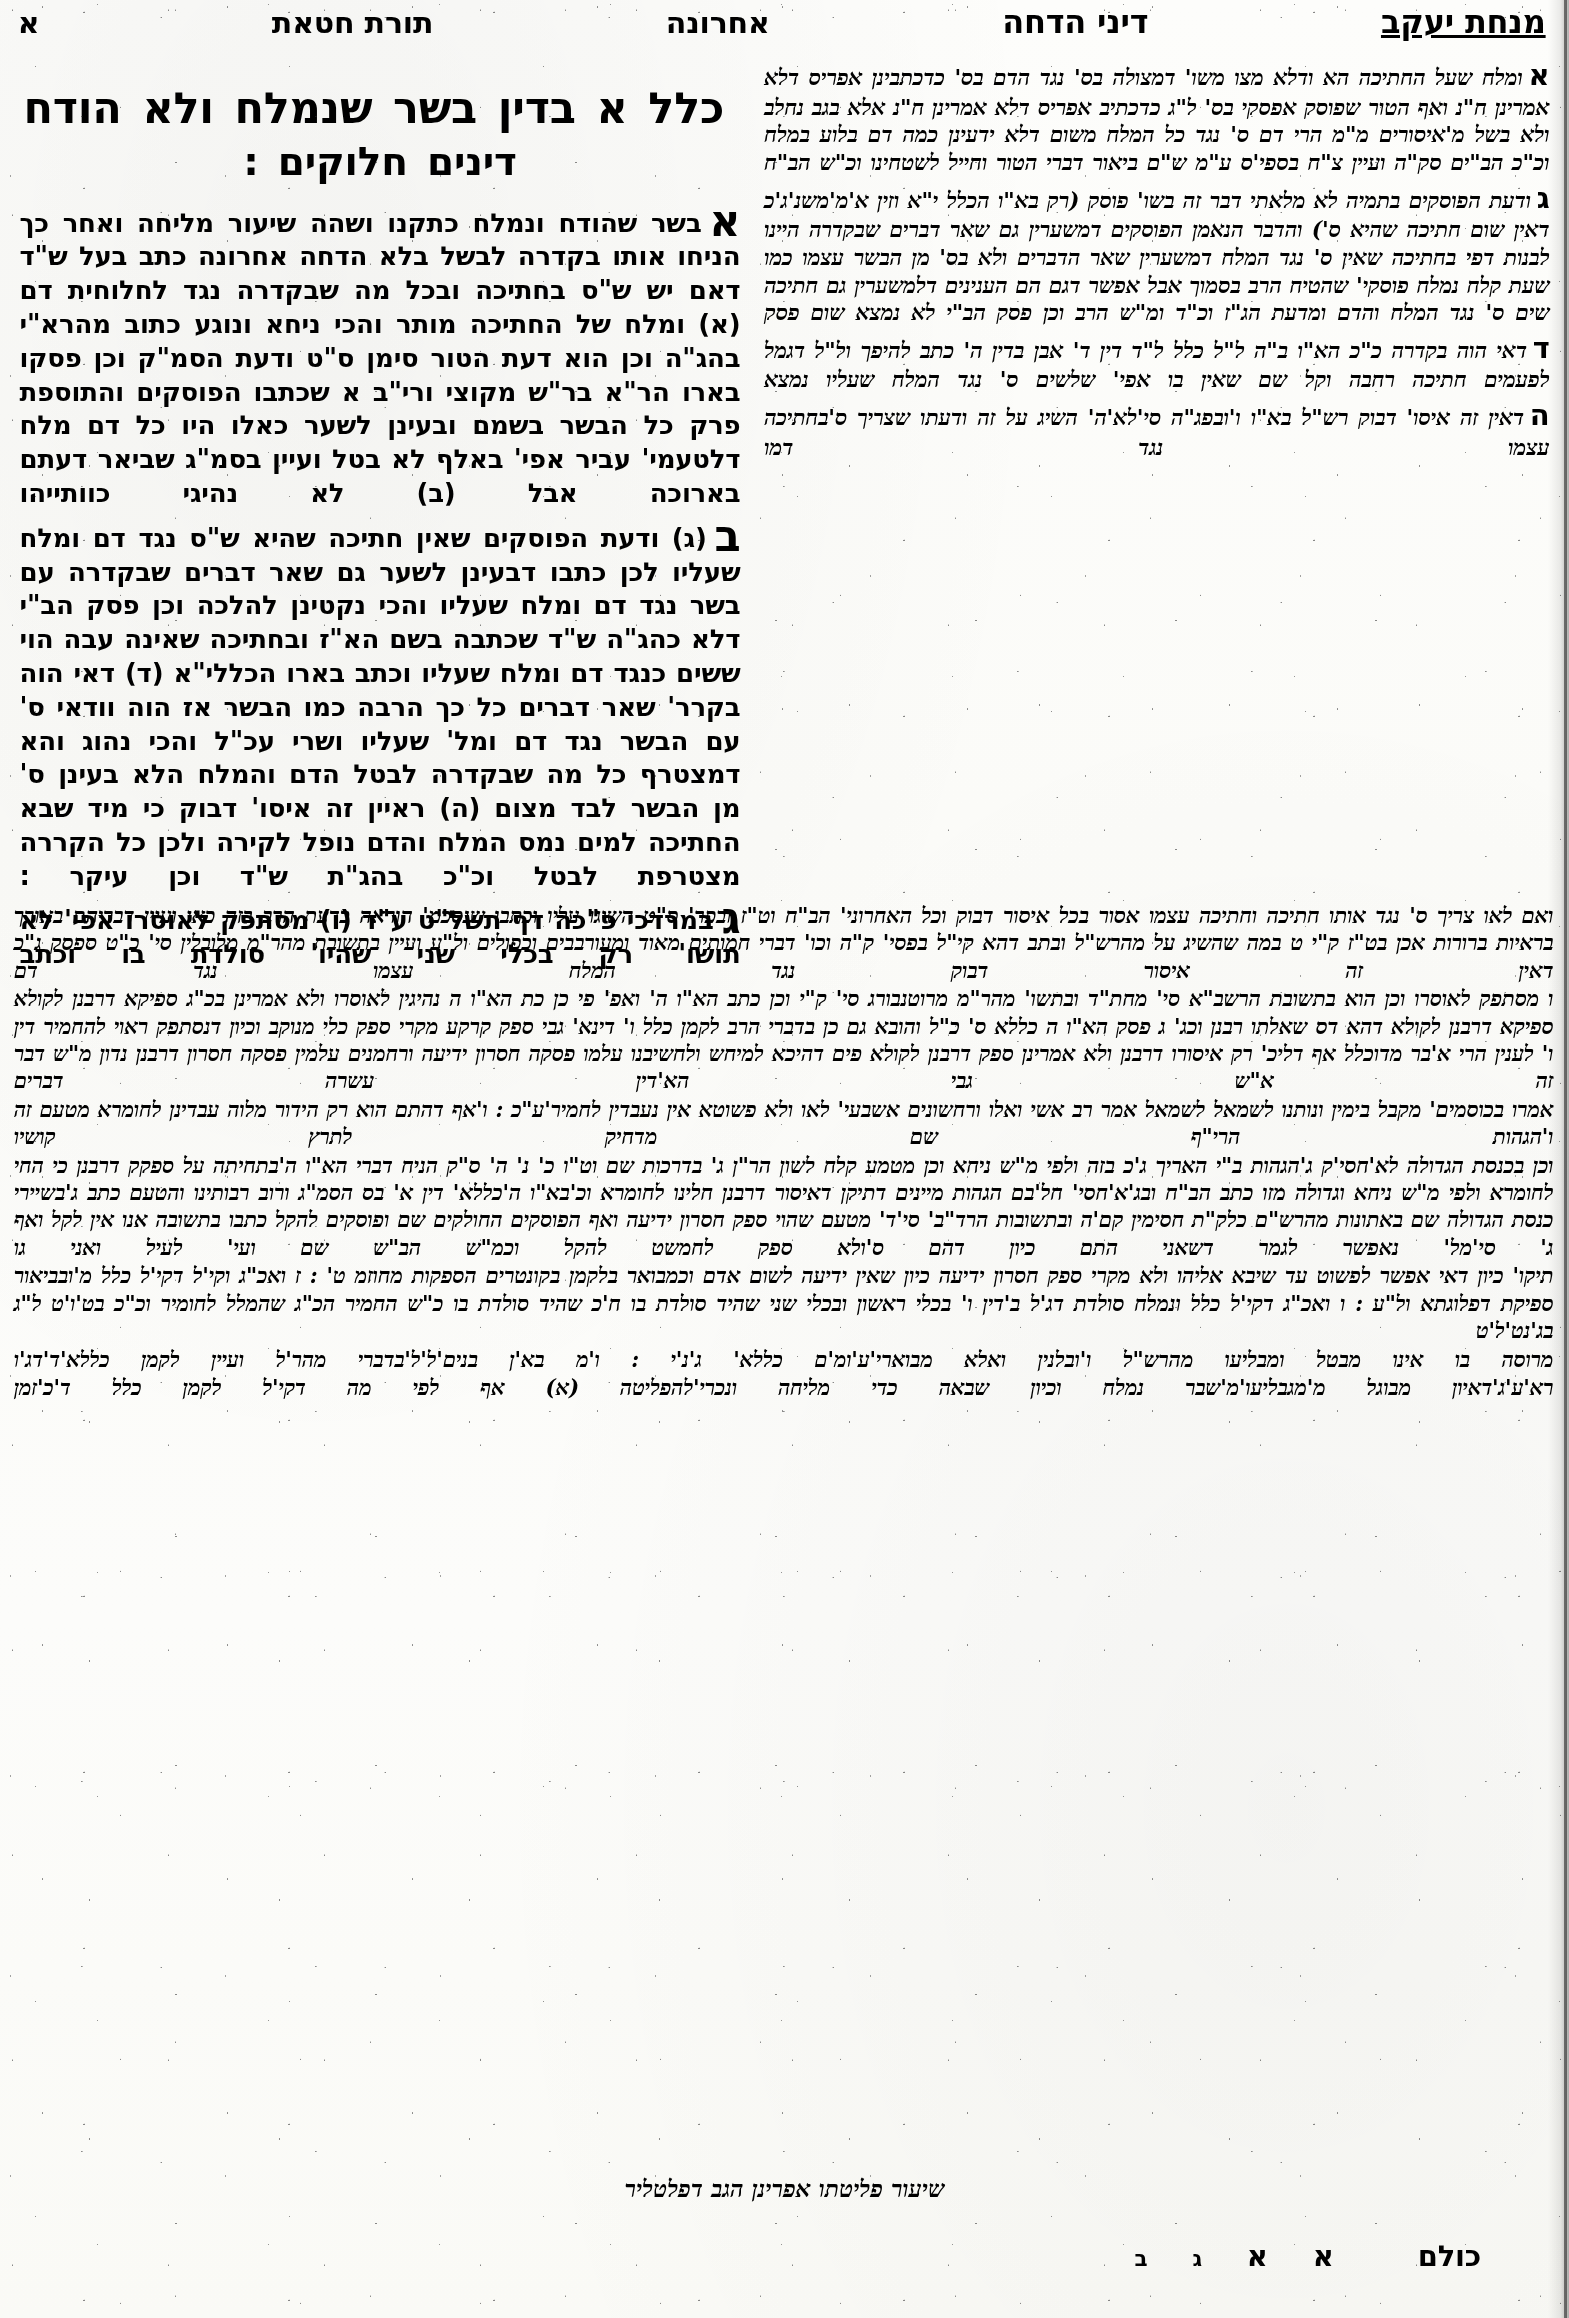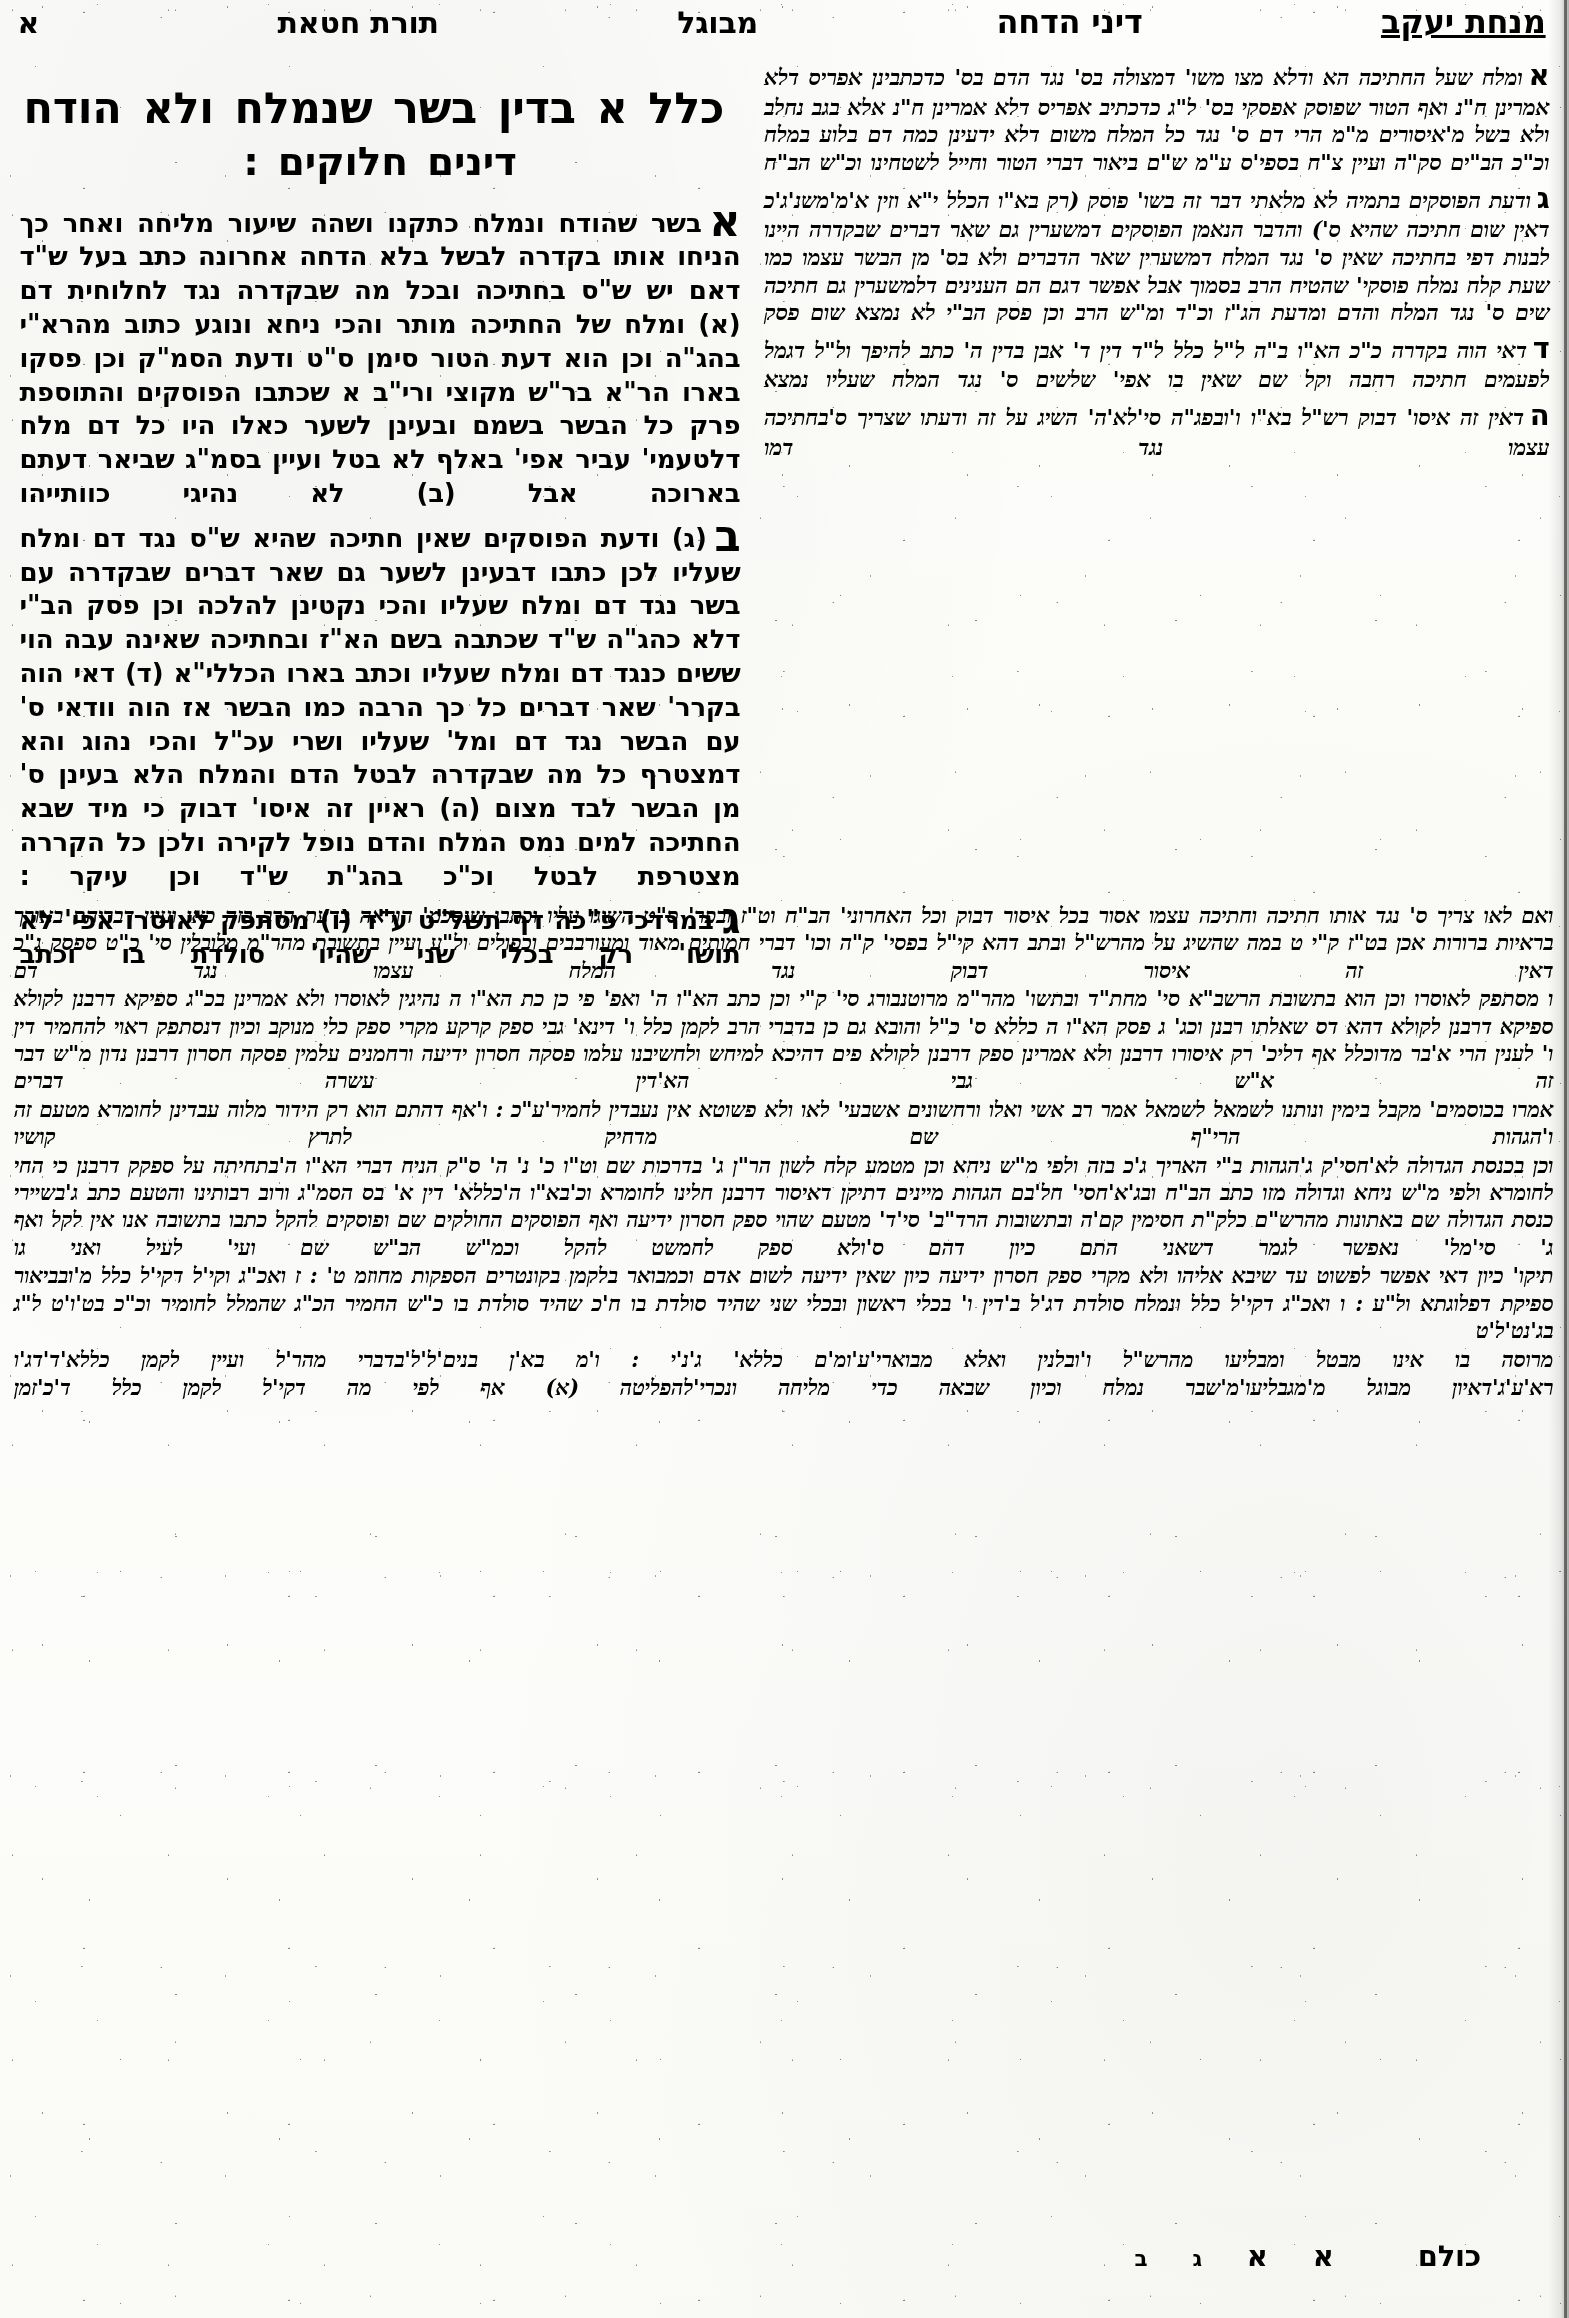--- a/index.html
+++ b/index.html
@@ -178,21 +178,21 @@
   }
 </style>
 </head>
 <body>
 
 <div id="page">
 
   <div id="runhead" class="sq inky">
     <span class="rh-title">מנחת יעקב</span>
     <span class="rh-mid">דיני הדחה</span>
-    <span class="rh-sub">מבוגל</span>
+    <span class="rh-sub">אחרונה</span>
     <span class="rh-sub">תורת חטאת</span>
     <span class="rh-folio">א</span>
   </div>
 
   <div id="cols">
 
     <div id="colRight">
       <div class="rashi rashipara inky">
         <span class="oth">א</span><span>ומלח שעל החתיכה הא ודלא מצו משו' דמצולה בס' נגד הדם בס' כדכתבינן אפריס דלא אמרינן ח"נ ואף הטור שפוסק אפסקי בס' ל"ג כדכתיב אפריס דלא אמרינן ח"נ אלא בגב נחלב ולא בשל מ'איסורים מ"מ הרי דם ס' נגד כל המלח משום דלא ידעינן כמה דם בלוע במלח וכ"כ הב"ים סק"ה ועיין צ"ח בספי'ס ע"מ ש"ם ביאור דברי הטור וחייל לשטחינו וכ"ש הב"ח</span>
       </div>
@@ -226,20 +226,23 @@
   <div id="lower">
     <div class="rashi rashipara inky">ואם לאו צריך ס' נגד אותו חתיכה וחתיכה עצמו אסור בכל איסור דבוק וכל האחרוני' הב"ח וט"ז ובפר' ס"ט השיגו עליו וכתבו שנסכמ' הוראה כדעת הרב בזה כאן ועיין דבריהם באורך בראיות ברורות אכן בט"ז ק"י ט במה שהשיג על מהרש"ל ובתב דהא קי"ל בפסי' ק"ה וכו' דברי חמותים מאוד ומעורבבים וכפולים ול"ע ועיין בתשובת מהר"מ מלובלין סי' כ"ט ספסק ג"כ דאין זה איסור דבוק נגד המלח עצמו נגד דם</div>
     <div class="rashi rashipara inky">ו מסתפק לאוסרו וכן הוא בתשובת הרשב"א סי' מחת"ד ובתשו' מהר"מ מרוטנבורג סי' ק"י וכן כתב הא"ו ה' ואפ' פי כן כת הא"ו ה נהיגין לאוסרו ולא אמרינן בכ"ג ספיקא דרבנן לקולא ספיקא דרבנן לקולא דהא דס שאלתו רבנן וכג' ג פסק הא"ו ה כללא ס' כ"ל והובא גם כן בדברי הרב לקמן כלל ו' דינא' גבי ספק קרקע מקרי ספק כלי מנוקב וכיון דנסתפק ראוי להחמיר דין ו' לענין הרי א'בר מדוכלל אף דליכ' רק איסורו דרבנן ולא אמרינן ספק דרבנן לקולא פים דהיכא למיחש ולחשיבנו עלמו פסקה חסרון ידיעה ורחמנים עלמין פסקה חסרון דרבנן נדון מ"ש דבר זה א"ש גבי הא'דין עשרה דברים</div>
     <div class="rashi rashipara inky">אמרו בכוסמים' מקבל בימין ונותנו לשמאל לשמאל אמר רב אשי ואלו ורחשונים אשבעי' לאו ולא פשוטא אין נעבדין לחמיר'ע"כ : ו'אף דהתם הוא רק הידור מלוה עבדינן לחומרא מטעם זה ו'הגהות הרי"ף שם מדחיק לתרץ קושיו</div>
     <div class="rashi rashipara inky">וכן בכנסת הגדולה לא'חסי'ק ג'הגהות ב"י האריך ג'כ בזה ולפי מ"ש ניחא וכן מטמע קלח לשון הר"ן ג' בדרכות שם וט"ו כ' נ' ה' ס"ק הניח דברי הא"ו ה'בתחיתה על ספקק דרבנן כי החי לחומרא ולפי מ"ש ניחא וגדולה מזו כתב הב"ח ובג'א'חסי' חל'בם הגהות מיינים דתיקן דאיסור דרבנן חלינו לחומרא וכ'בא"ו ה'כללא' דין א' בס הסמ"ג ורוב רבותינו והטעם כתב ג'בשיירי כנסת הגדולה שם באתונות מהרש"ם כלק"ת חסימין קם'ה ובתשובות הרד"ב' סי'ד' מטעם שהוי ספק חסרון ידיעה ואף הפוסקים החולקים שם ופוסקים להקל כתבו בתשובה אנו אין לקל ואף ג' סי'מל' נאפשר לגמר דשאני התם כיון דהם ס'ולא ספק לחמשט להקל וכמ"ש הב"ש שם ועי' לעיל ואני גו</div>
     <div class="rashi rashipara inky">תיקו' כיון דאי אפשר לפשוט עד שיבא אליהו ולא מקרי ספק חסרון ידיעה כיון שאין ידיעה לשום אדם וכמבואר בלקמן בקונטרים הספקות מחוזמ ט' : ז ואכ"ג וקי'ל דקי'ל כלל מ'ובביאור ספיקת דפלוגתא ול"ע : ו ואכ"ג דקי'ל כלל ונמלח סולדת דג'ל ב'דין ו' בכלי ראשון ובכלי שני שהיד סולדת בו ח'כ שהיד סולדת בו כ"ש החמיר הכ"ג שהמלל לחומיר וכ"כ בט'ו'ט ל"ג בג'נט'ל'ט</div>
     <div class="rashi rashipara inky">מרוסה בו אינו מבטל ומבליעו מהרש"ל ו'ובלנין ואלא מבוארי'ע'ומ'ם כללא' ג'נ'י : ו'מ בא'ן בנים'ל'ל'בדברי מהר'ל ועיין לקמן כללא'ד'דג'ו</div>
     <div class="rashi rashipara inky">רא'ע'ג'דאיון מבוגל מ'מגבליעו'מ'שבר נמלח וכיון שבאה כדי מליחה ונכרי'להפליטה (א) אף לפי מה דקי'ל לקמן כלל ד'כ'זמן</div>
   </div>
 
+  <div id="colophon">
+    <div class="rashi sig inky">שיעור פליטתו אפרינן הגב דפלטליר</div>
+  </div>
 
   <div id="footer" class="sq inky">
     <span class="catchword">כולם</span>
     <span class="marks">
       <span>א</span>
       <span>א</span>
       <span class="small">ג</span>
       <span class="small">ב</span>
     </span>
   </div>

